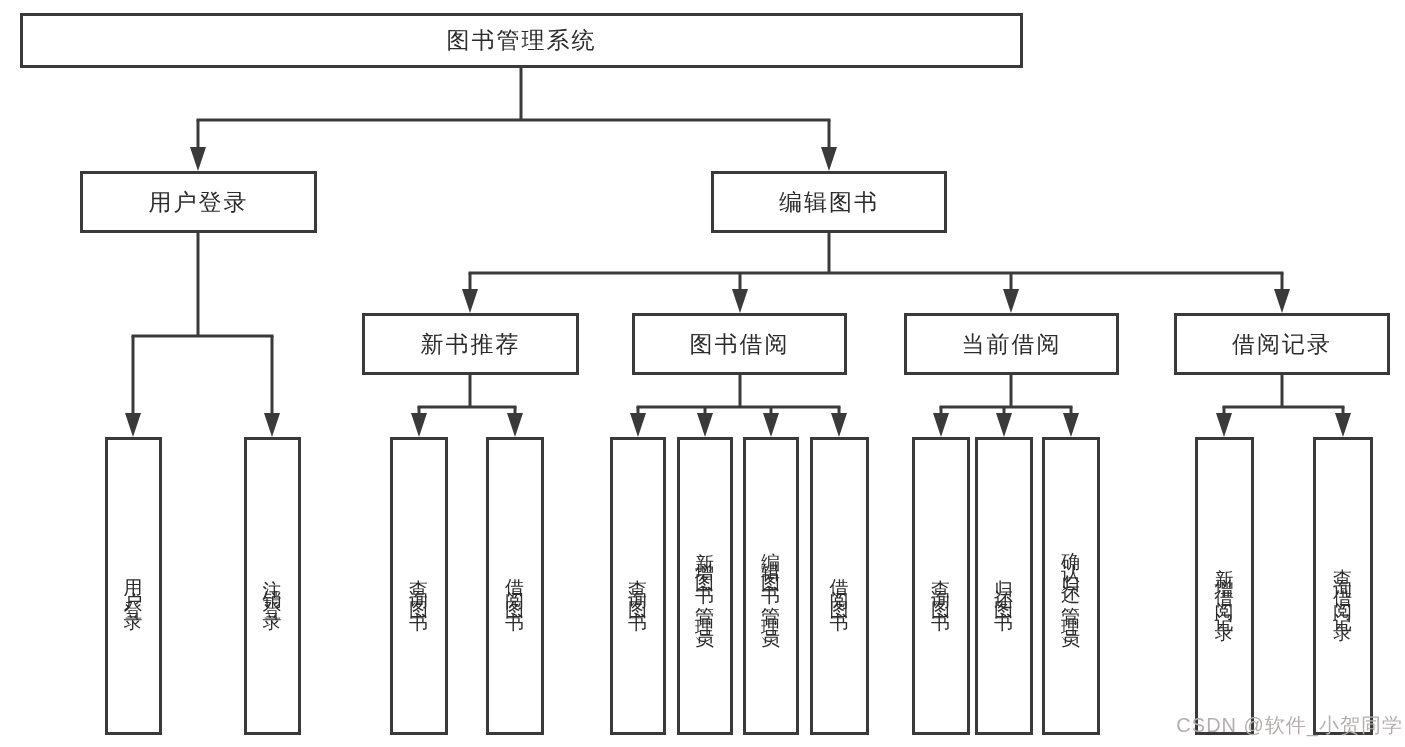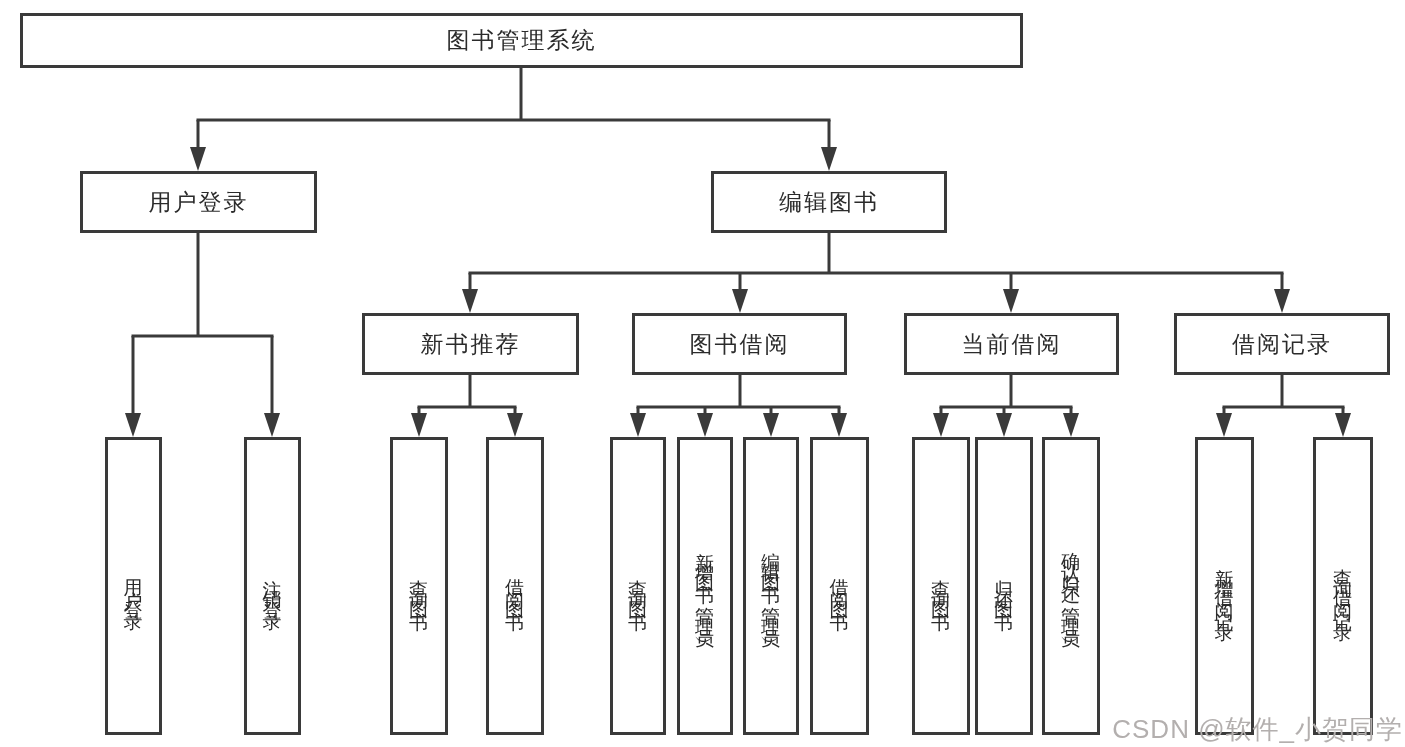--- a/index.html
+++ b/index.html
@@ -36,21 +36,21 @@
     writing-mode: vertical-rl;
     text-orientation: mixed;
     font-size: 19px;
     letter-spacing: 11px;
     line-height: 1;
   }
   .watermark {
     position: absolute;
     right: 2px;
     top: 712px;
-    font-size: 26px;
+    font-size: 20px;
     letter-spacing: 1px;
     color: var(--wm, #b3afae);
     white-space: nowrap;
     z-index: 5;
   }
 </style>
 </head>
 <body>
 
 <div class="canvas">

